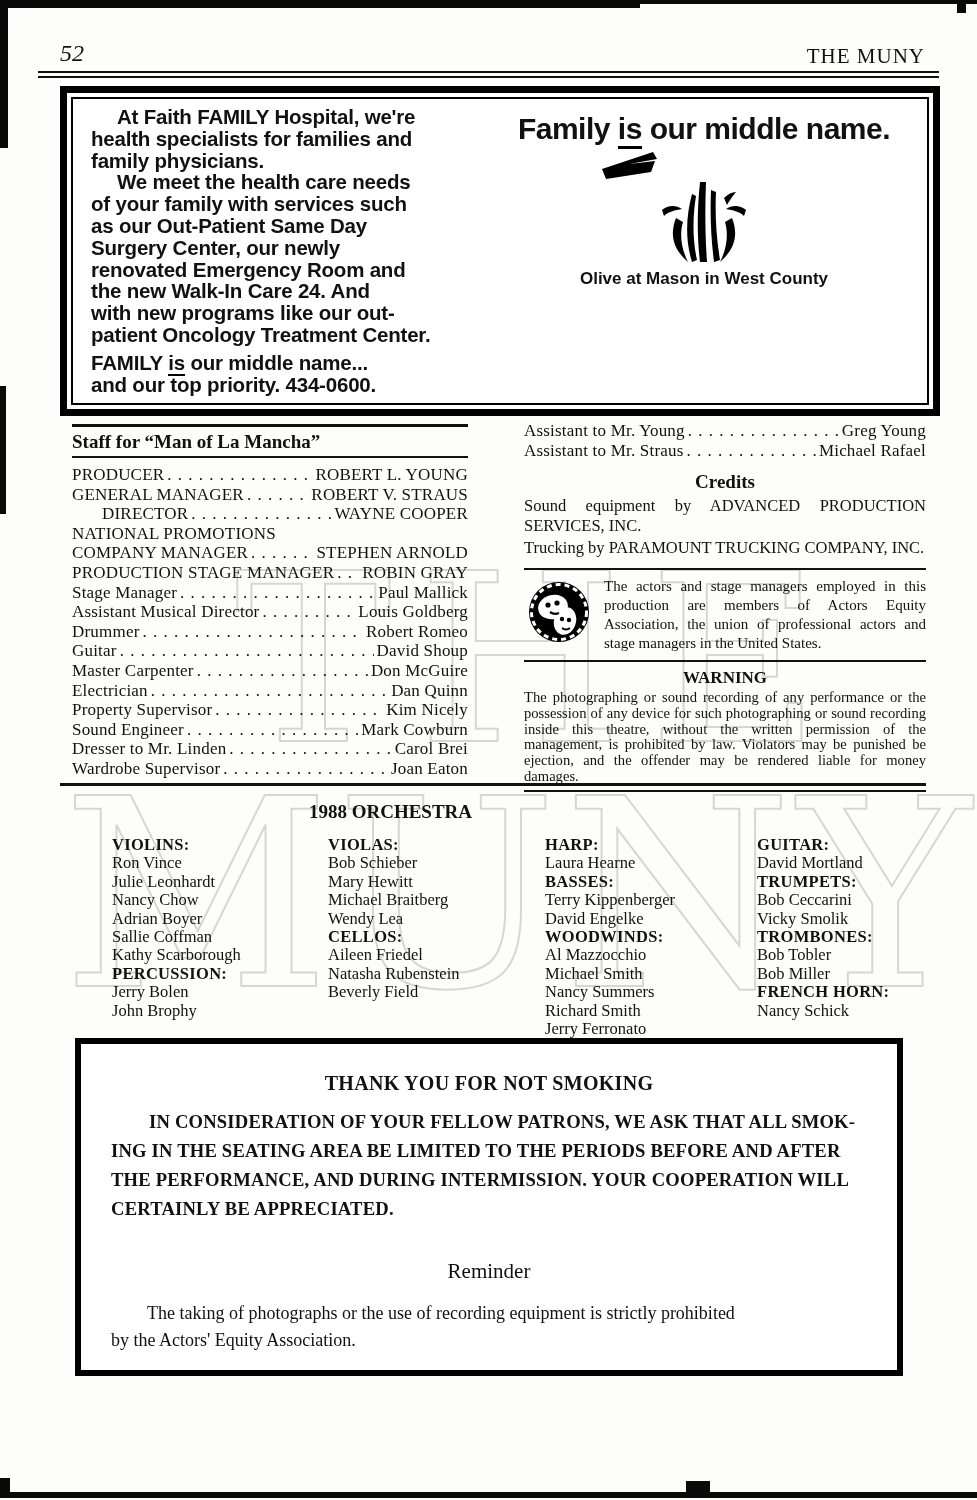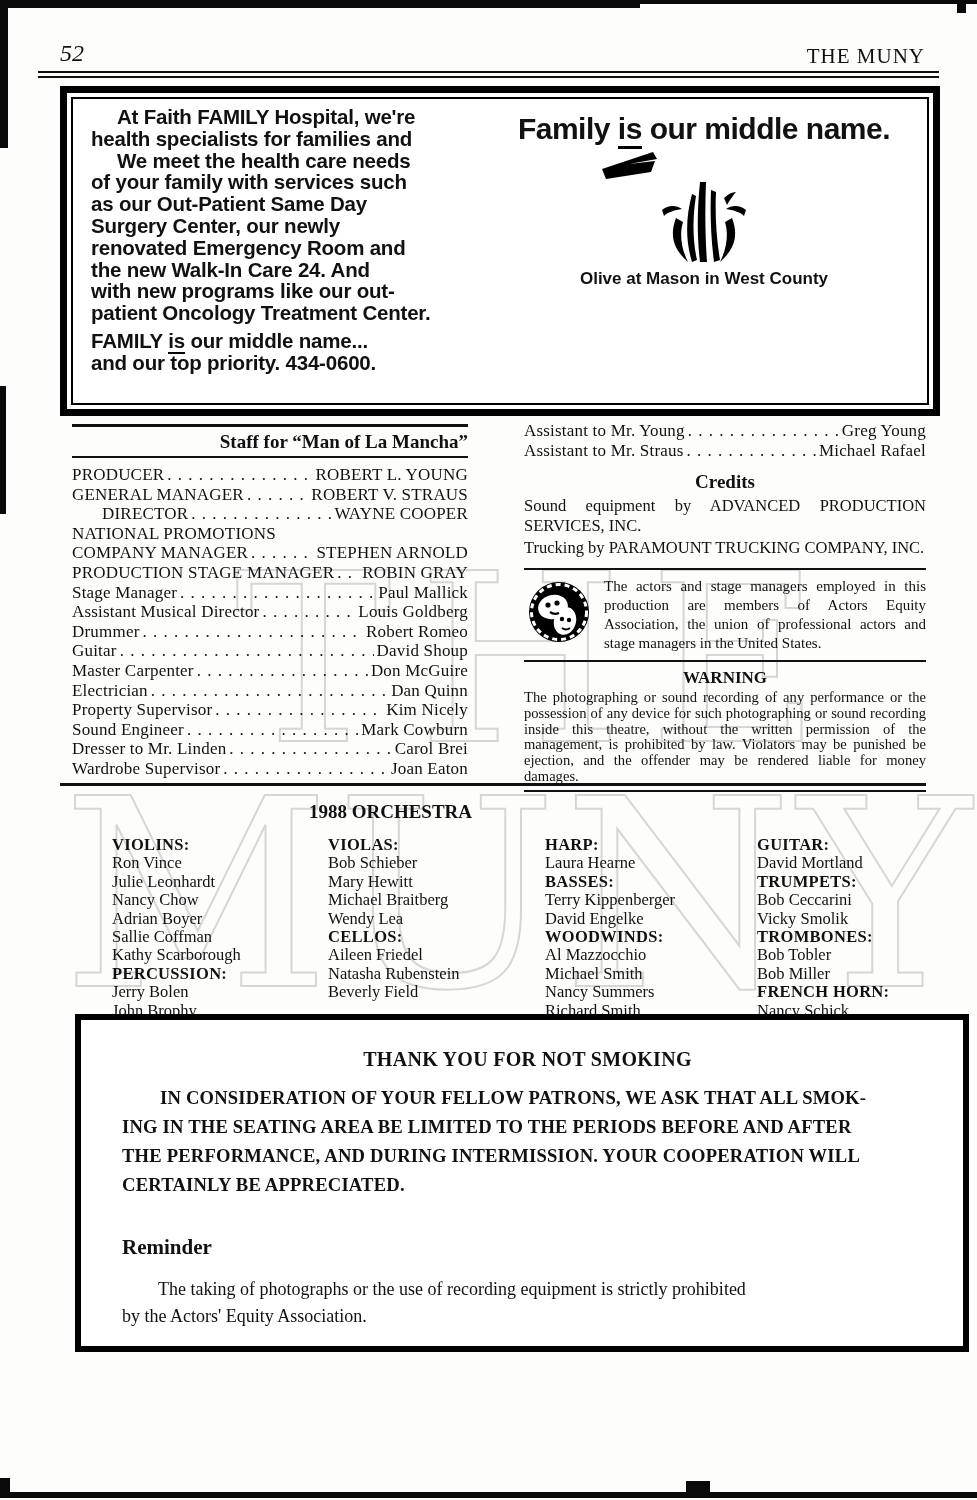--- a/index.html
+++ b/index.html
@@ -43,21 +43,21 @@
   .ad-headline{margin-top:13px;font-size:30px;letter-spacing:-0.5px;}
   .u-is{border-bottom:3px solid #000;padding-bottom:1px;}
   .u-is-sm{border-bottom:2px solid #000;}
   .swoosh{position:absolute;left:118px;top:50px;}
   .hosp-logo{margin:30px auto 2px auto;display:block;}
   .hosp-name{font-size:34px;letter-spacing:-0.5px;}
   .hosp-tag{font-size:17px;margin-top:5px;}
   
   .staffcol{position:absolute;left:72px;top:424px;width:396px;z-index:2;}
   .rule2{height:2.5px;background:#111;}
-  .staff-title{text-align:right;font-weight:bold;font-size:19px;padding:4px 0 3px 0;}
+  .staff-title{text-align:left;font-weight:bold;font-size:19px;padding:4px 0 3px 0;}
   .srow{display:flex;align-items:baseline;font-size:17px;line-height:19.6px;letter-spacing:0.2px;}
   .srow .role{white-space:nowrap;}
   .srow .dots{flex:1;overflow:hidden;white-space:nowrap;margin:0 3px;}
   .srow .dots::after{content:". . . . . . . . . . . . . . . . . . . . . . . . . . . . . . . . . . . . . . . . . . . . . . . . . . . .";letter-spacing:1px;}
   .srow .nm{white-space:nowrap;}
   .srow.ind{padding-left:30px;}
   .srow.nodots .dots::after{content:"";}
   .staff-list{margin-top:7px;}
   
   .rightcol{position:absolute;left:524px;top:421px;width:402px;z-index:2;}
@@ -73,30 +73,30 @@
   .orch-title{position:absolute;left:0;top:801px;width:781px;text-align:center;
     font-weight:bold;font-size:19px;z-index:2;}
   .orch-col{position:absolute;top:836px;font-size:16.5px;line-height:18.4px;z-index:2;}
   .orch-col .hdr{font-weight:bold;letter-spacing:0.3px;}
   #orch1{left:112px;width:210px;}
   #orch2{left:328px;width:212px;}
   #orch3{left:545px;width:208px;}
   #orch4{left:757px;width:170px;}
   
   .smokebox{
-    position:absolute;left:75px;top:1014px;width:894px;height:338px;
+    position:absolute;left:75px;top:1038px;width:828px;height:338px;
     border:6px solid #000;background:#fff;z-index:2;box-sizing:border-box;
-    padding:28px 30px 0 41px;
+    padding:28px 30px 0 30px;
   }
   .smoke-title{text-align:center;font-weight:bold;font-size:20px;letter-spacing:0.3px;}
   .smoke-body{
     font-weight:bold;font-size:18.6px;line-height:29px;margin-top:12px;
     white-space:pre-line;text-indent:38px;letter-spacing:0.2px;
   }
-  .rem-title{text-align:left;font-weight:bold;font-size:21px;margin-top:36px;}
+  .rem-title{text-align:center;font-weight:normal;font-size:21px;margin-top:36px;}
   .rem-body{font-size:18px;line-height:27px;margin-top:16px;white-space:pre-line;text-indent:36px;}
 </style>
 </head>
 <body>
 
 <div class="wm" id="wm1">THE</div>
 <div class="wm" id="wm2">MUNY</div>
 
 <div class="artifact" style="left:0;top:0;width:977px;height:4px;"></div>
 <div class="artifact" style="left:0;top:2px;width:640px;height:6px;"></div>
@@ -112,20 +112,21 @@
 <div class="hrule" style="left:38px;top:71px;width:901px;height:2px;"></div>
 <div class="hrule" style="left:38px;top:76px;width:901px;height:1.5px;"></div>
 
 <div class="adbox">
   <div class="adbox-inner">
     <div class="ad-left">
       <div>
 
       <div class="adline ind">At Faith FAMILY Hospital, we're</div>
           <div class="adline">health specialists for families and</div>
+          <div class="adline">family physicians.</div>
           <div class="adline ind">We meet the health care needs</div>
           <div class="adline">of your family with services such</div>
           <div class="adline">as our Out-Patient Same Day</div>
           <div class="adline">Surgery Center, our newly</div>
           <div class="adline">renovated Emergency Room and</div>
           <div class="adline">the new Walk-In Care 24. And</div>
           <div class="adline">with new programs like our out-</div>
           <div class="adline">patient Oncology Treatment Center.</div>
         </div>
       <div class="cta"><span>FAMILY </span><span class="u-is-sm">is</span><span> our middle name...</span></div>

